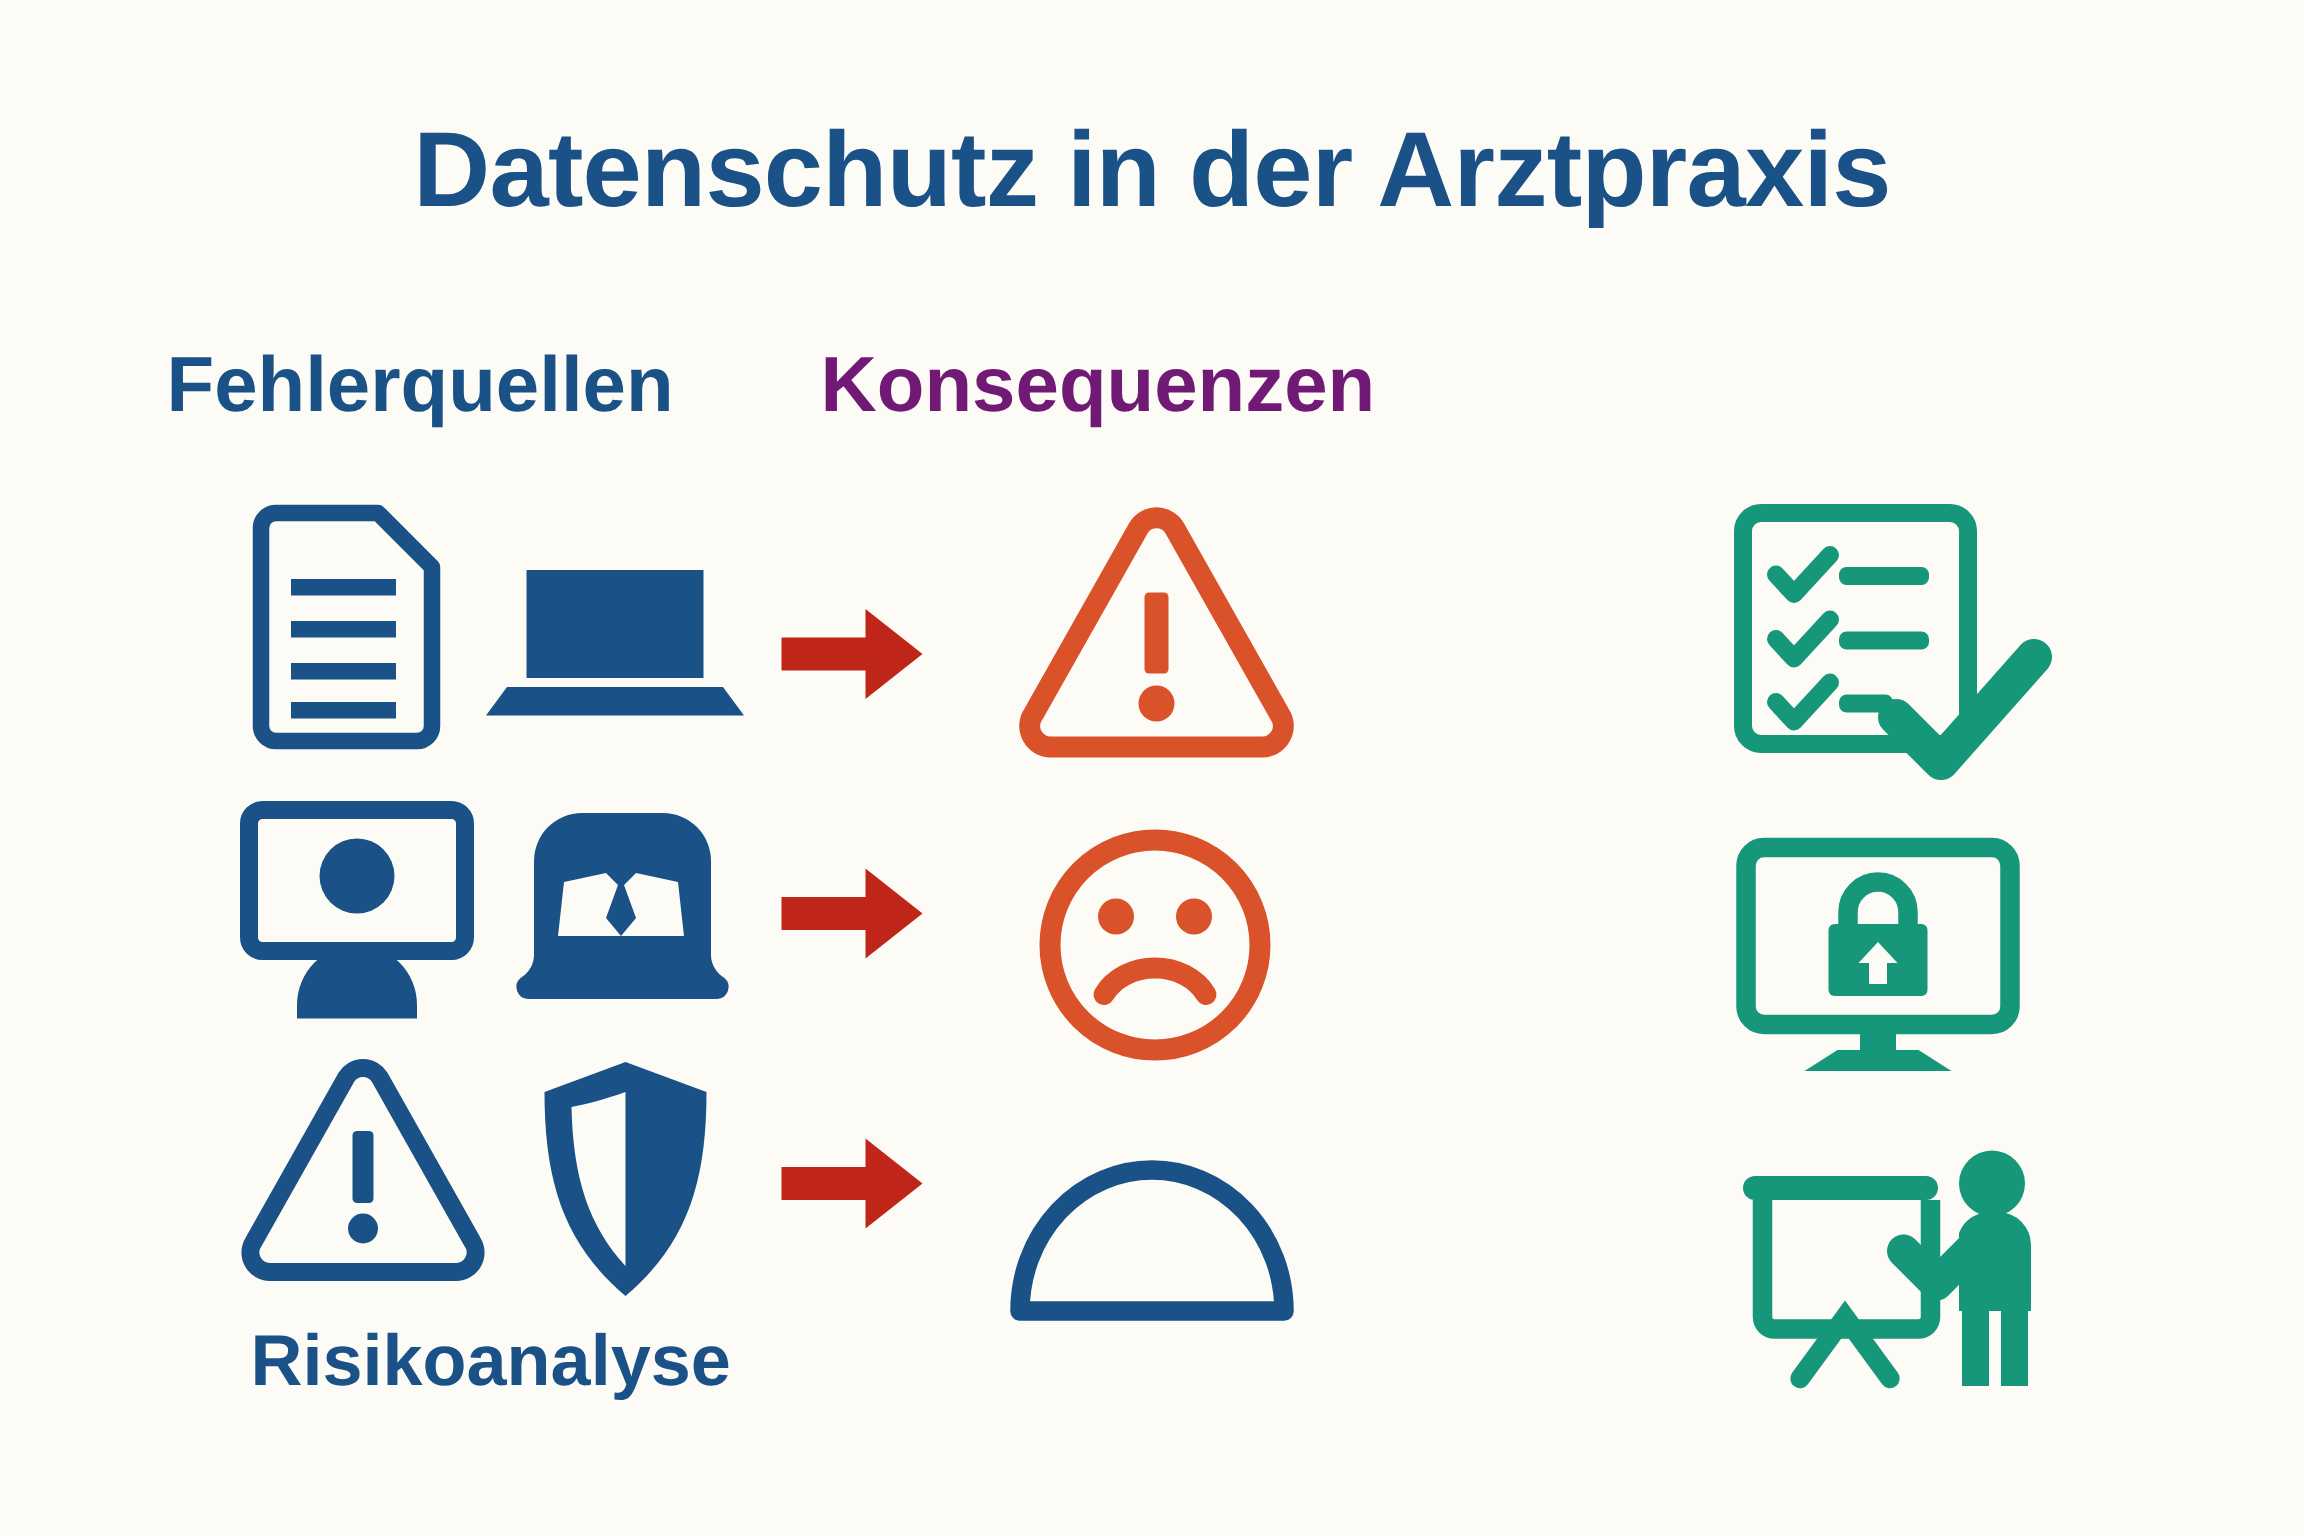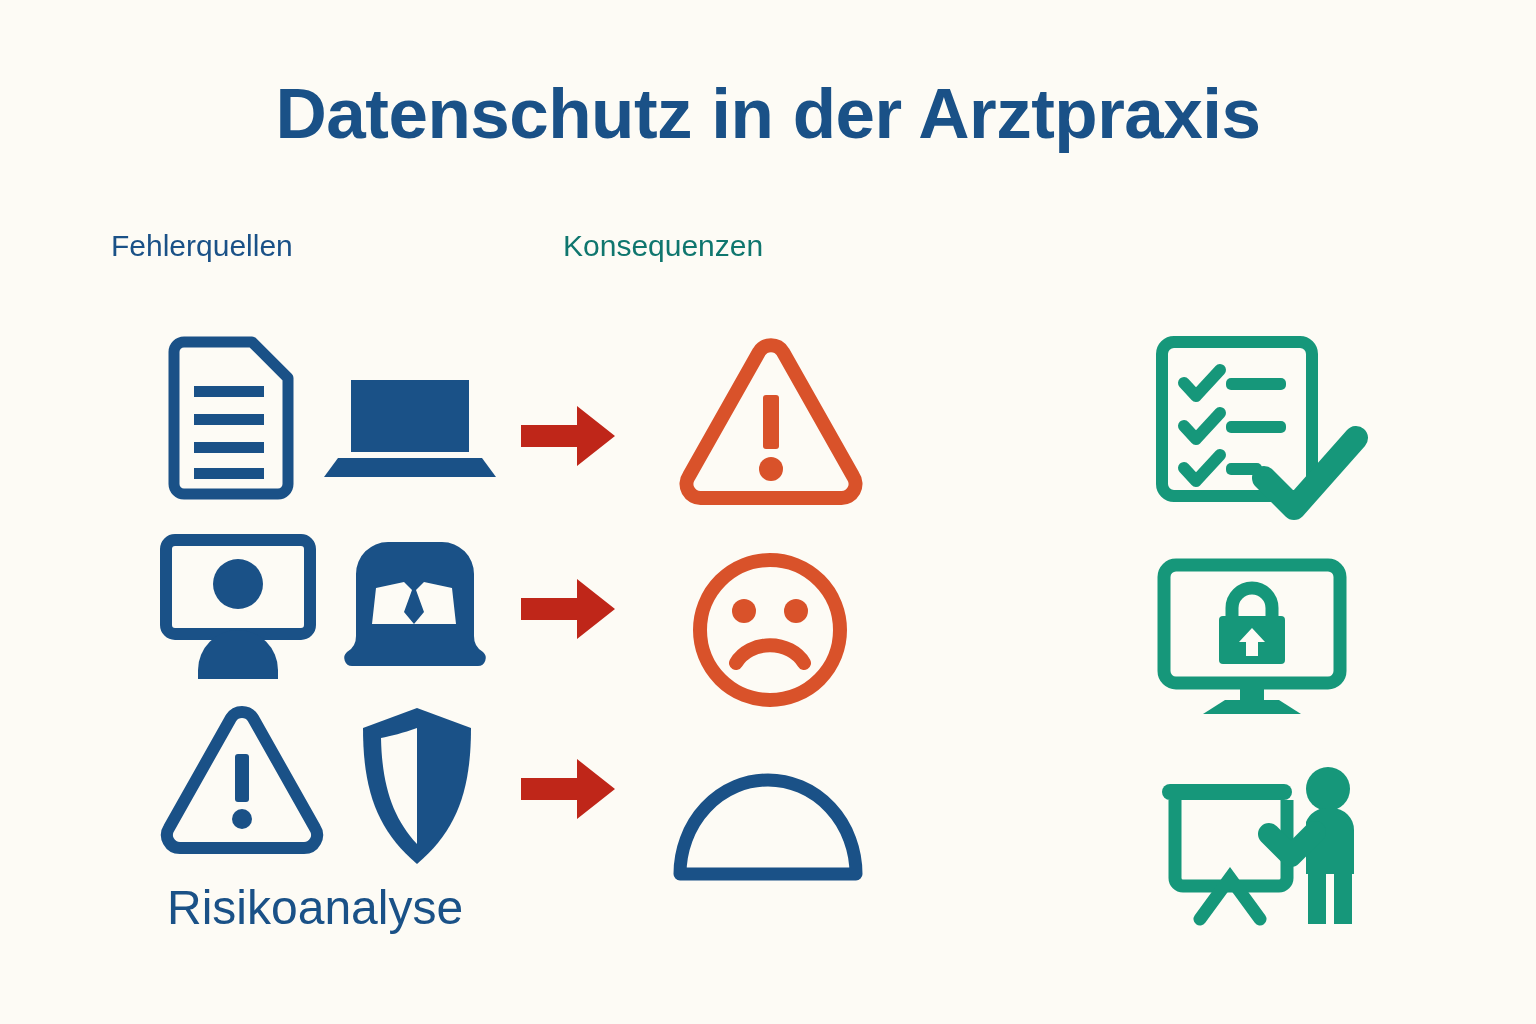--- a/index.html
+++ b/index.html
@@ -34,27 +34,27 @@
     color: #1a5187;
     letter-spacing: -0.5px;
     line-height: 1;
     white-space: nowrap;
   }
 
   
   .col-head {
     position: absolute;
     top: 231px;
-    font-size: 30px;
-    font-weight: normal;
+    font-size: 52px;
+    font-weight: bold;
     line-height: 1;
     white-space: nowrap;
   }
   .col-head.c1 { left: 111px; color: #1a5187; }
-  .col-head.c2 { left: 563px; color: #0f766e; }
+  .col-head.c2 { left: 547px; color: #701a75; }
   .col-head.c3 { left: 1018px; color: #16977a; }
 
   
   .cell {
     position: absolute;
   }
   .cell svg { display: block; overflow: visible; }
 
   
   .c1-r1 { left: 166px; top: 338px; }
@@ -75,21 +75,21 @@
   
   .c3-r1 { left: 1156px; top: 336px; }
   .c3-r2 { left: 1157px; top: 560px; }
   .c3-r3 { left: 1156px; top: 762px; }
 
   .bottom-label {
     position: absolute;
     left: 167px;
     top: 884px;
     font-size: 48px;
-    font-weight: normal;
+    font-weight: bold;
     color: #1a5187;
     line-height: 1;
     white-space: nowrap;
   }
 </style>
 </head>
 <body>
 
 <div id="page">
 

